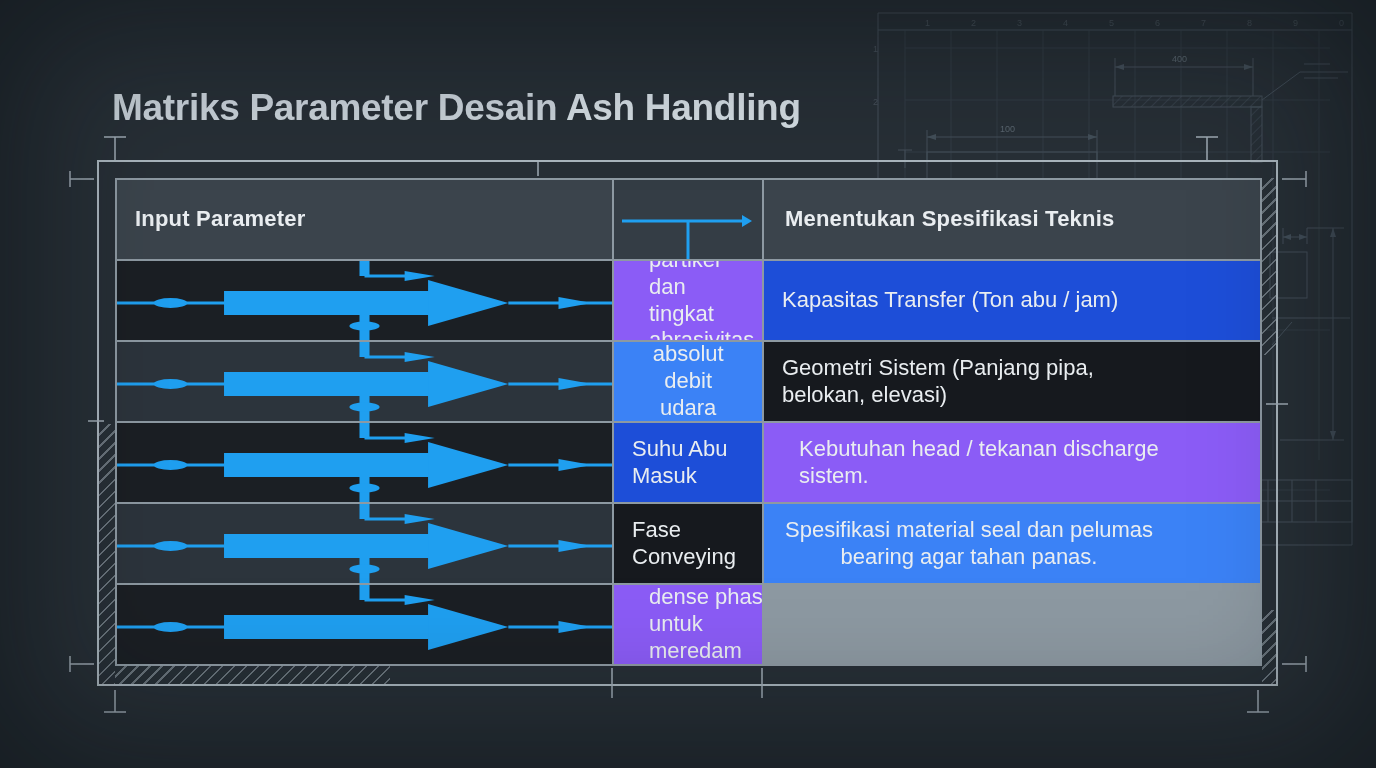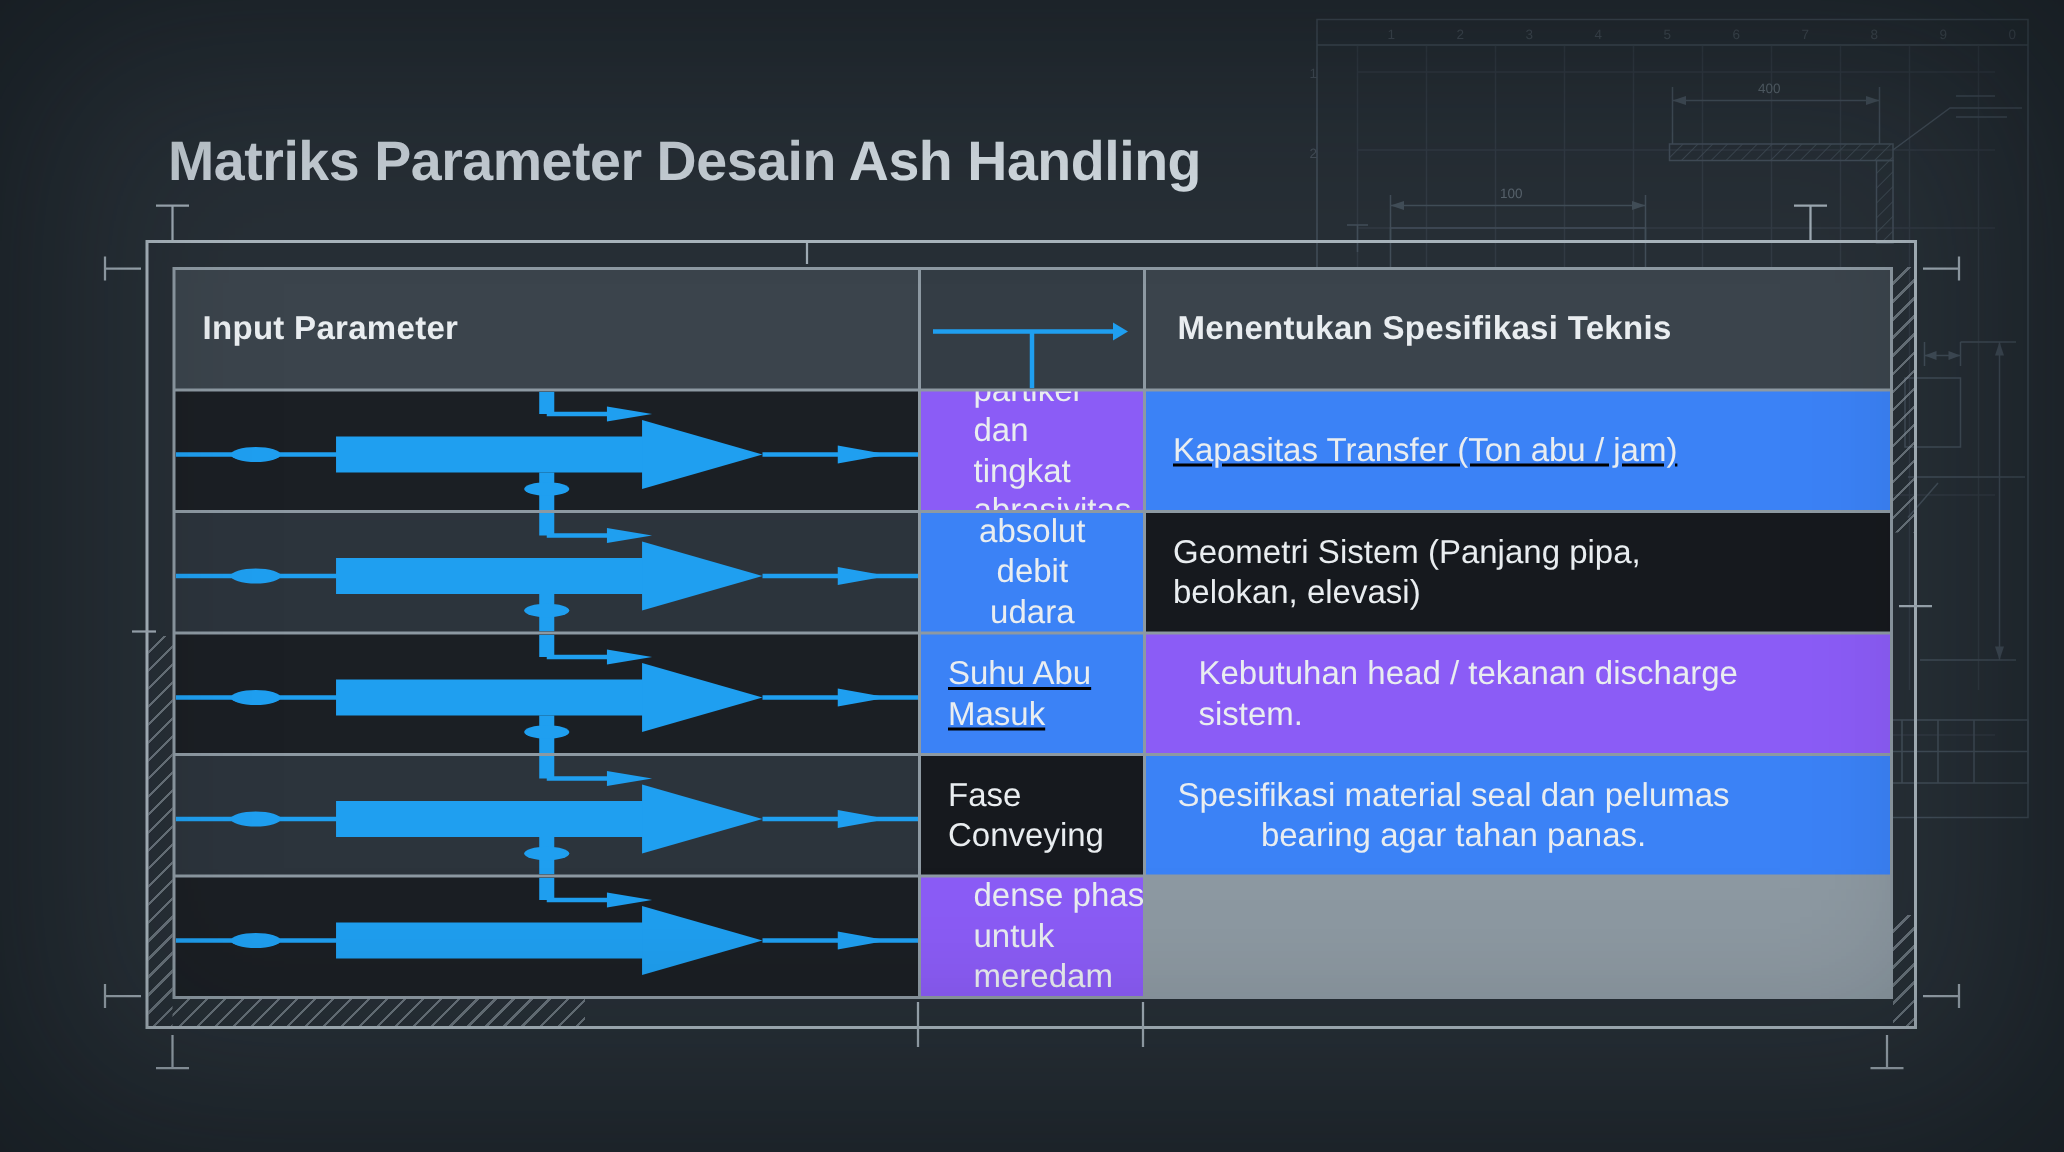--- a/index.html
+++ b/index.html
@@ -28,21 +28,21 @@
   }
   #grid{
     display:grid;grid-template-columns:495px 148px 496px;grid-auto-rows:79px;
     gap:2px;padding:2px;background:#8d99a2;width:1147px;box-sizing:border-box;
   }
   .cell{display:flex;align-items:center;position:relative;overflow:hidden;}
   .cell span{white-space:pre-line;}
   .hd.left,.hd.right{background:#3b444c;align-items:center;}
   .hd.mid{background:#343d45;}
   .odd.left{background:#16191e;} .odd.mid{background:#1b1f24;} .odd.right{background:#8b5cf6;padding-left:35px;}
-  .even.left{background:#3b82f6;text-decoration:underline;} .even.mid{background:#2c343c;} .even.right{background:#3b82f6;text-align:center;}
+  .even.left{background:#1d4ed8;} .even.mid{background:#2c343c;} .even.right{background:#3b82f6;text-align:center;}
   .hd span{font-size:26px;font-weight:700;color:#dde4e9;letter-spacing:.2px;}
   .left span,.right span{font-size:22px;color:#e9edf0;line-height:1.22;}
   .left{padding:0 16px 0 18px;box-sizing:border-box;}
   .right{padding:0 40px 0 21px;box-sizing:border-box;}
   .mid{padding:0;}
   .mid svg{display:block;width:100%;height:100%;}
   .blue-ln{stroke:#1f9ff0;stroke-width:3;fill:none;}
   .blue-fl{fill:#1f9ff0;stroke:none;}
   
   .hatch{

